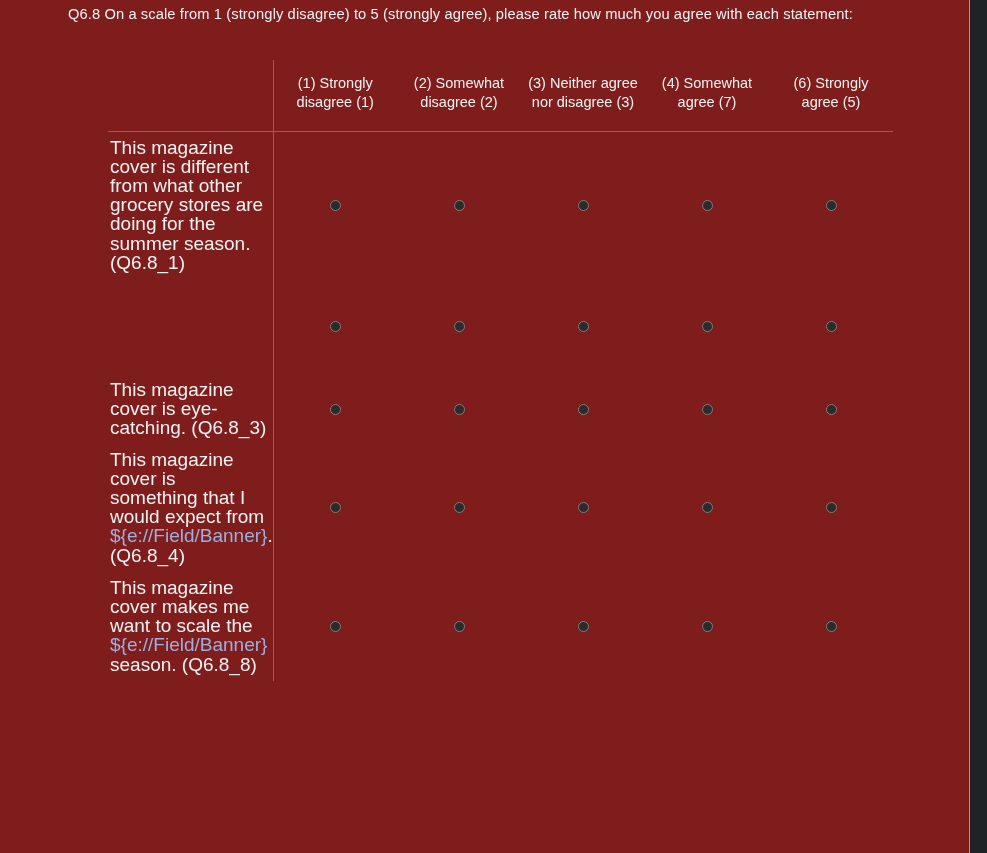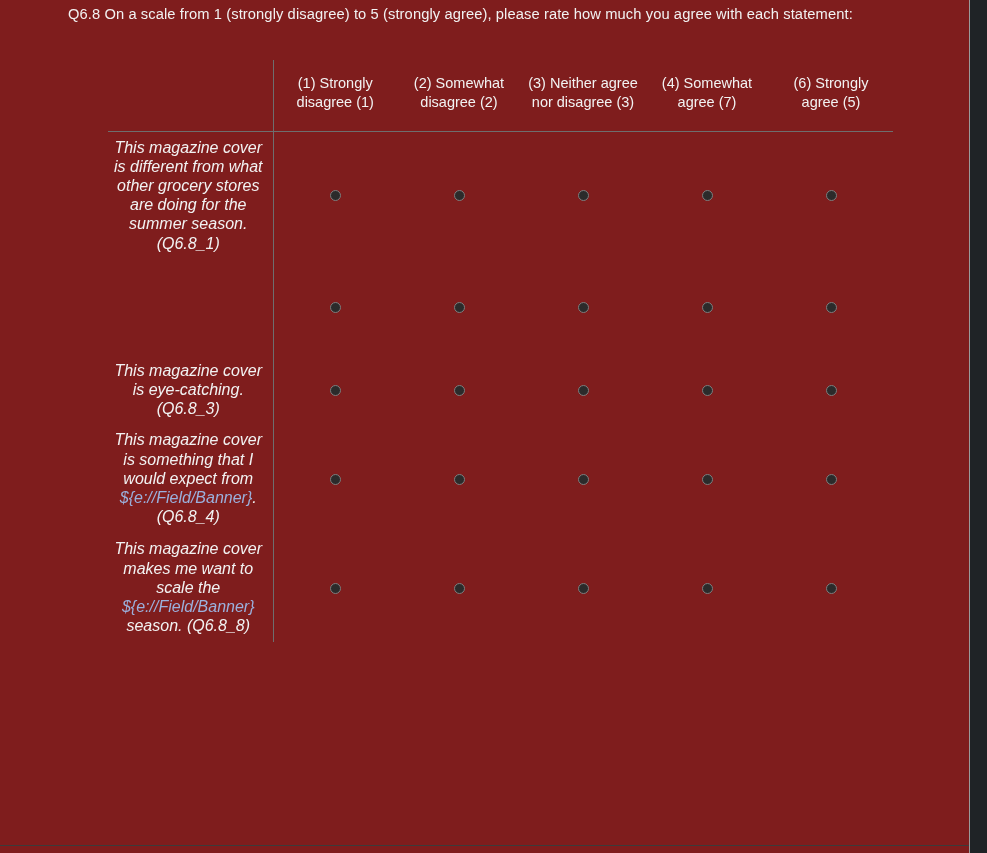--- a/index.html
+++ b/index.html
@@ -97,26 +97,24 @@
     text-align: center;
     vertical-align: middle;
     border-bottom: 1px solid #6e6e6e;
     height: 71px;
   }
 
   
   tbody td.statement-cell {
     border-right: 1px solid #6e6e6e;
     padding: 6px 6px 6px 2px;
-    font-size: 16px;
+    font-size: 19px;
     line-height: 19.2px;
     color: #f2f2f2;
-    text-align: center;
-    vertical-align: middle;
-    font-style: italic;
+    vertical-align: middle;
   }
   tbody td.choice-cell {
     text-align: center;
     vertical-align: middle;
     padding: 0;
   }
 
   tr.row-blank td.statement-cell { padding: 0; }
 
   

